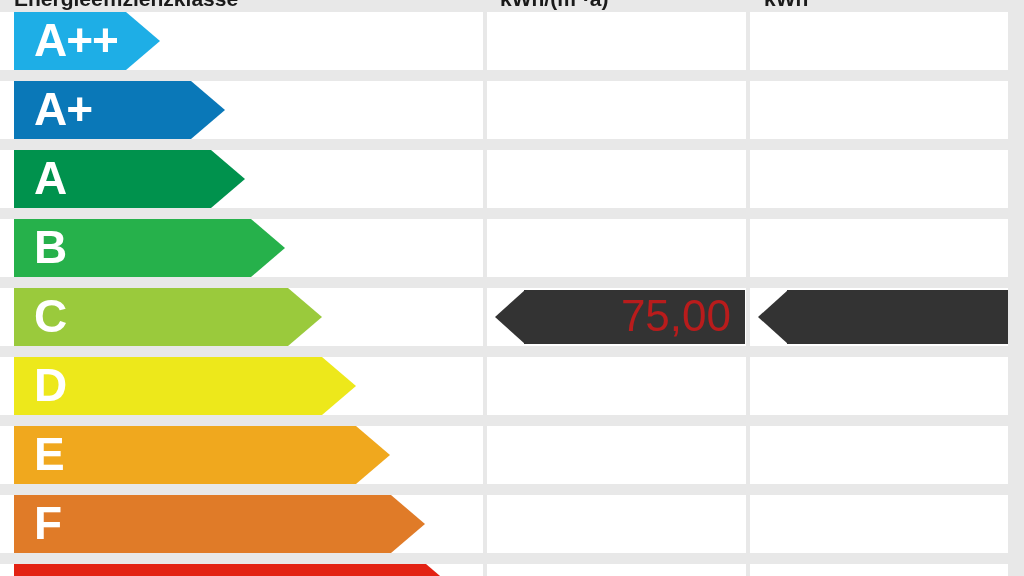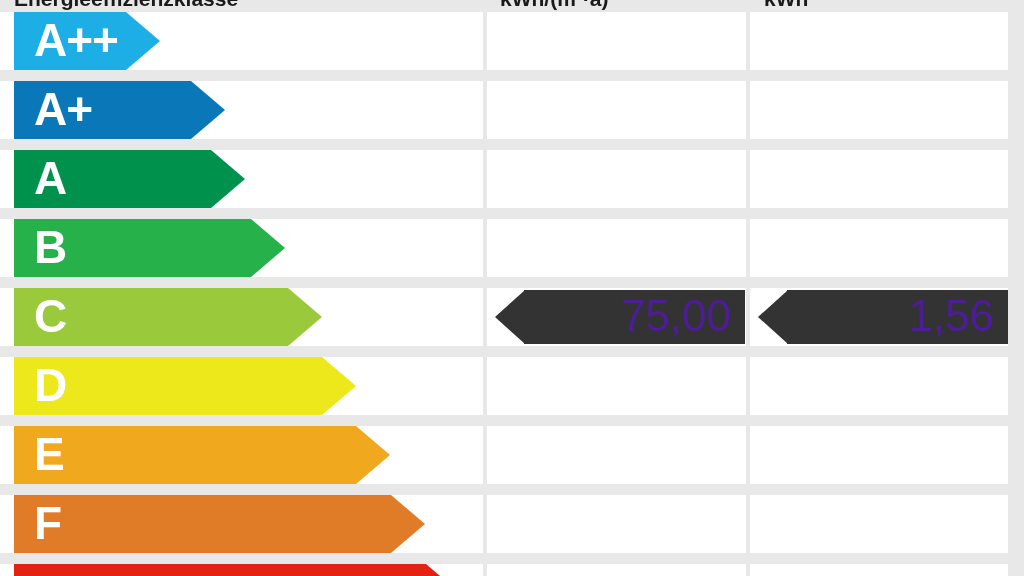--- a/index.html
+++ b/index.html
@@ -128,21 +128,21 @@
     top: 0;
     height: 54px;
     background: #333333;
   }
   .marker-text {
     position: absolute;
     right: 14px;
     top: 0;
     height: 54px;
     line-height: 52px;
-    color: #4c1d95;
+    color: #b91c1c;
     font-size: 44px;
     white-space: nowrap;
   }
 </style>
 </head>
 <body>
 
 <div id="label">
 
   <div class="header">
@@ -202,21 +202,20 @@
           <div class="bar-letter">C</div>
         </div>
         <div class="marker" style="left: 495px; width: 250px;">
           <div class="marker-tip"></div>
           <div class="marker-body" style="width: 221px;"></div>
           <div class="marker-text">75,00</div>
         </div>
         <div class="marker" style="left: 758px; width: 250px;">
           <div class="marker-tip"></div>
           <div class="marker-body" style="width: 221px;"></div>
-          <div class="marker-text">1,56</div>
         </div>
       </div>
       <div class="row" style="top: 345px;">
         <div class="cell cell-scale"></div>
         <div class="cell cell-c1"></div>
         <div class="cell cell-c2"></div>
         <div class="bar" style="width: 342px;">
           <div class="bar-body" style="width: 308px; background: rgb(237, 232, 27);"></div>
           <div class="bar-tip" style="left: 308px; border-left: 34px solid rgb(237, 232, 27);"></div>
           <div class="bar-letter">D</div>

